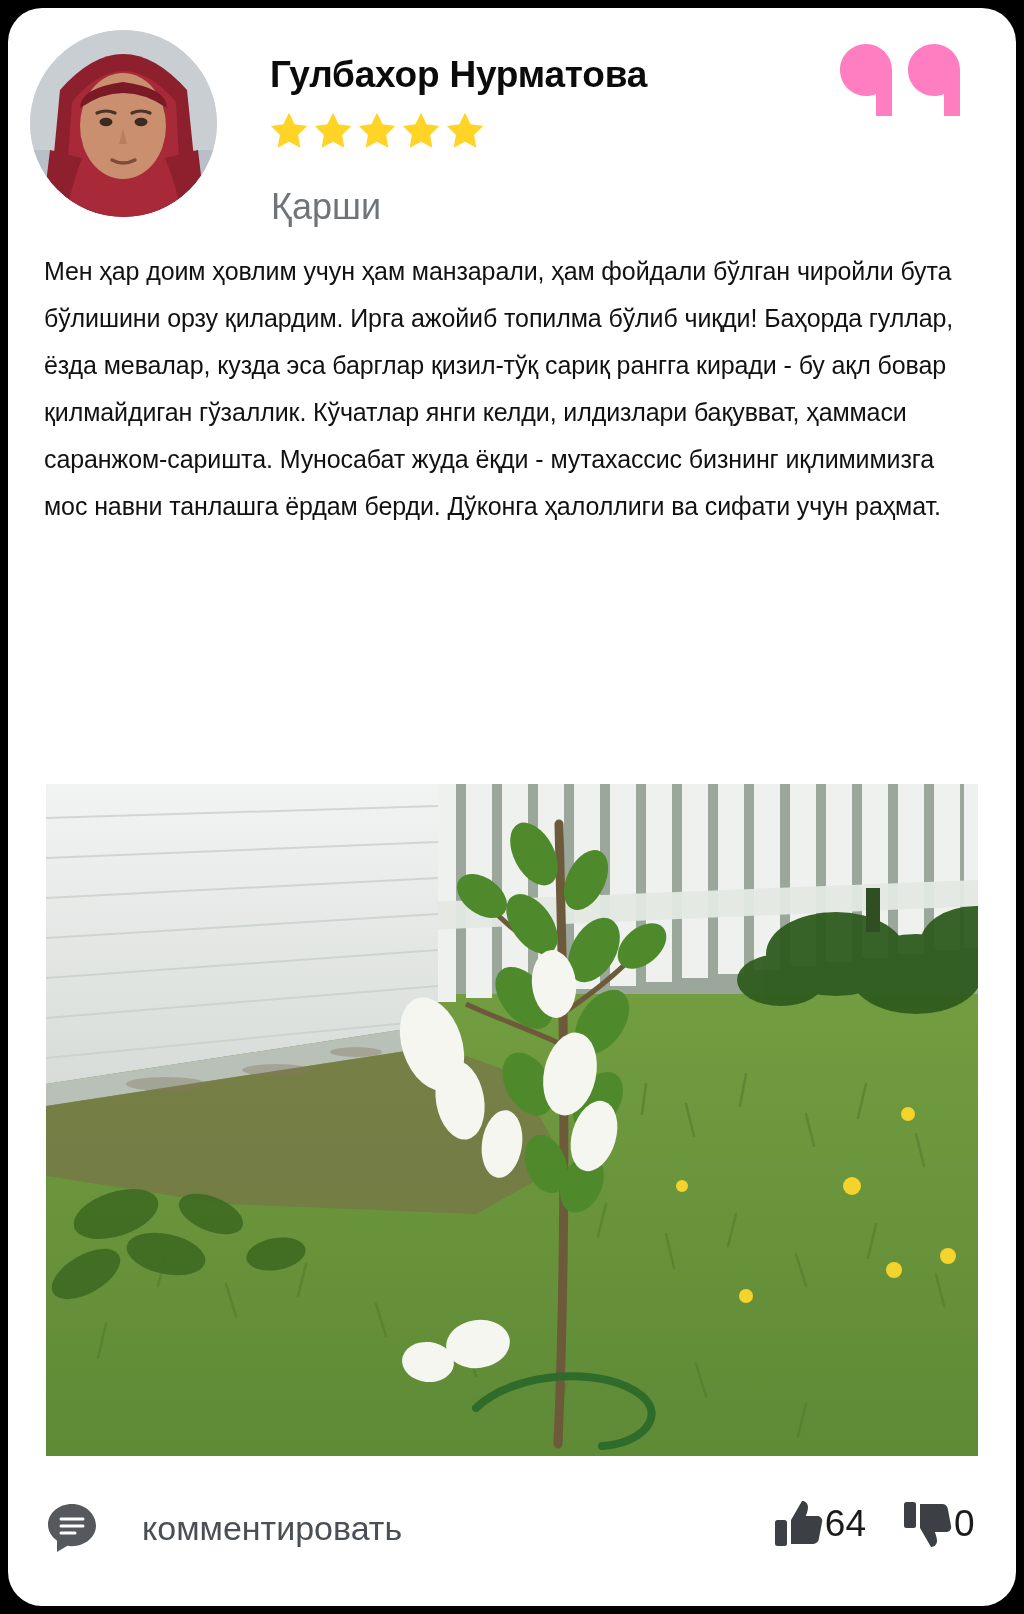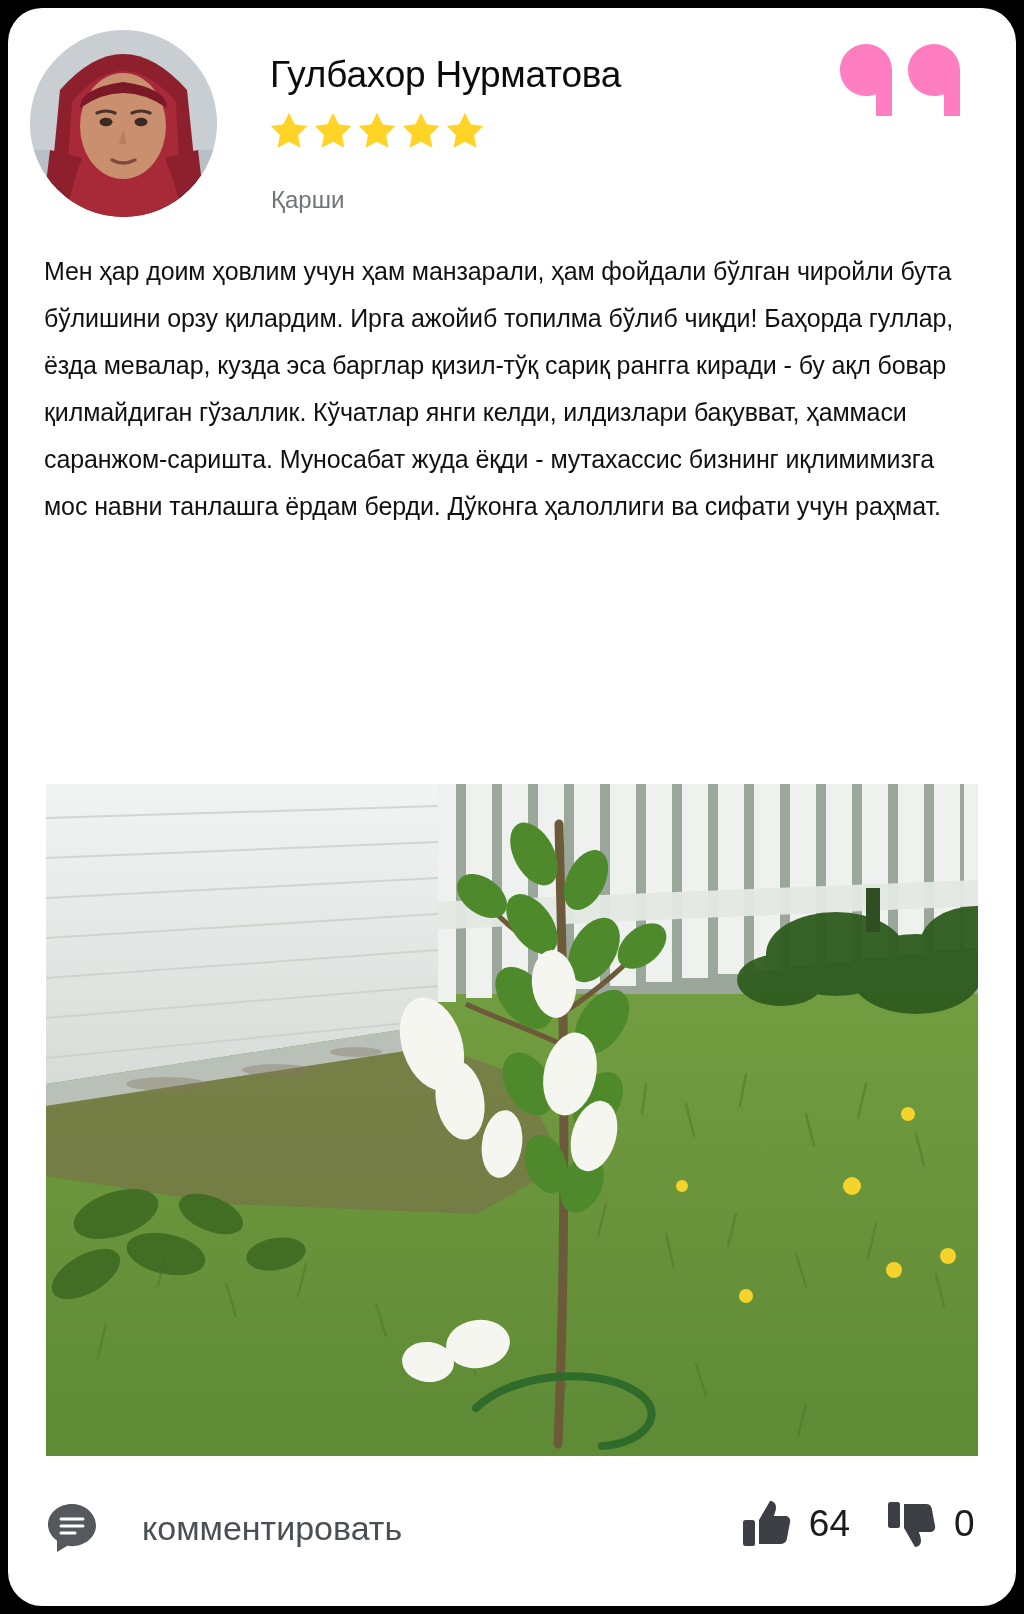--- a/index.html
+++ b/index.html
@@ -42,40 +42,40 @@
     overflow: hidden;
     background: #cfd4da;
   }
   .avatar svg { display: block; width: 100%; height: 100%; }
 
   .author-name {
     position: absolute;
     left: 262px;
     top: 46px;
     font-size: 37px;
-    font-weight: normal;
+    font-weight: bold;
     color: #0b0b0b;
     letter-spacing: -0.2px;
     white-space: nowrap;
   }
 
   .stars {
     position: absolute;
     left: 260px;
     top: 102px;
     display: flex;
     gap: 2px;
   }
   .star { width: 42px; height: 42px; display: block; }
 
   .city {
     position: absolute;
     left: 263px;
     top: 178px;
-    font-size: 24px;
+    font-size: 36px;
     color: #6f7479;
     white-space: nowrap;
   }
 
   .quote-mark {
     position: absolute;
     right: 56px;
     top: 36px;
     width: 120px;
     height: 72px;
@@ -135,21 +135,20 @@
     position: absolute;
     right: 36px;
     top: 32px;
     display: flex;
     align-items: center;
     gap: 36px;
   }
   .vote {
     display: flex;
     align-items: center;
-    gap: 16px;
     cursor: pointer;
   }
   .vote-icon { width: 52px; height: 52px; display: block; }
   .vote-count {
     font-size: 37px;
     color: #1b1b1b;
     font-weight: 400;
     min-width: 26px;
   }
 </style>

